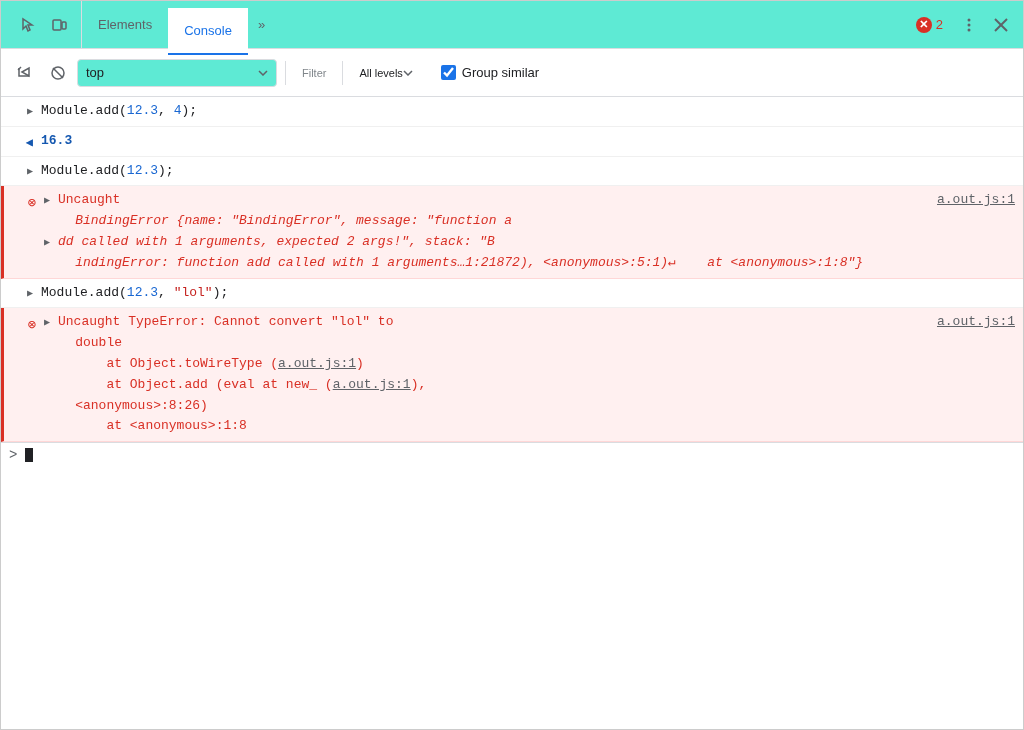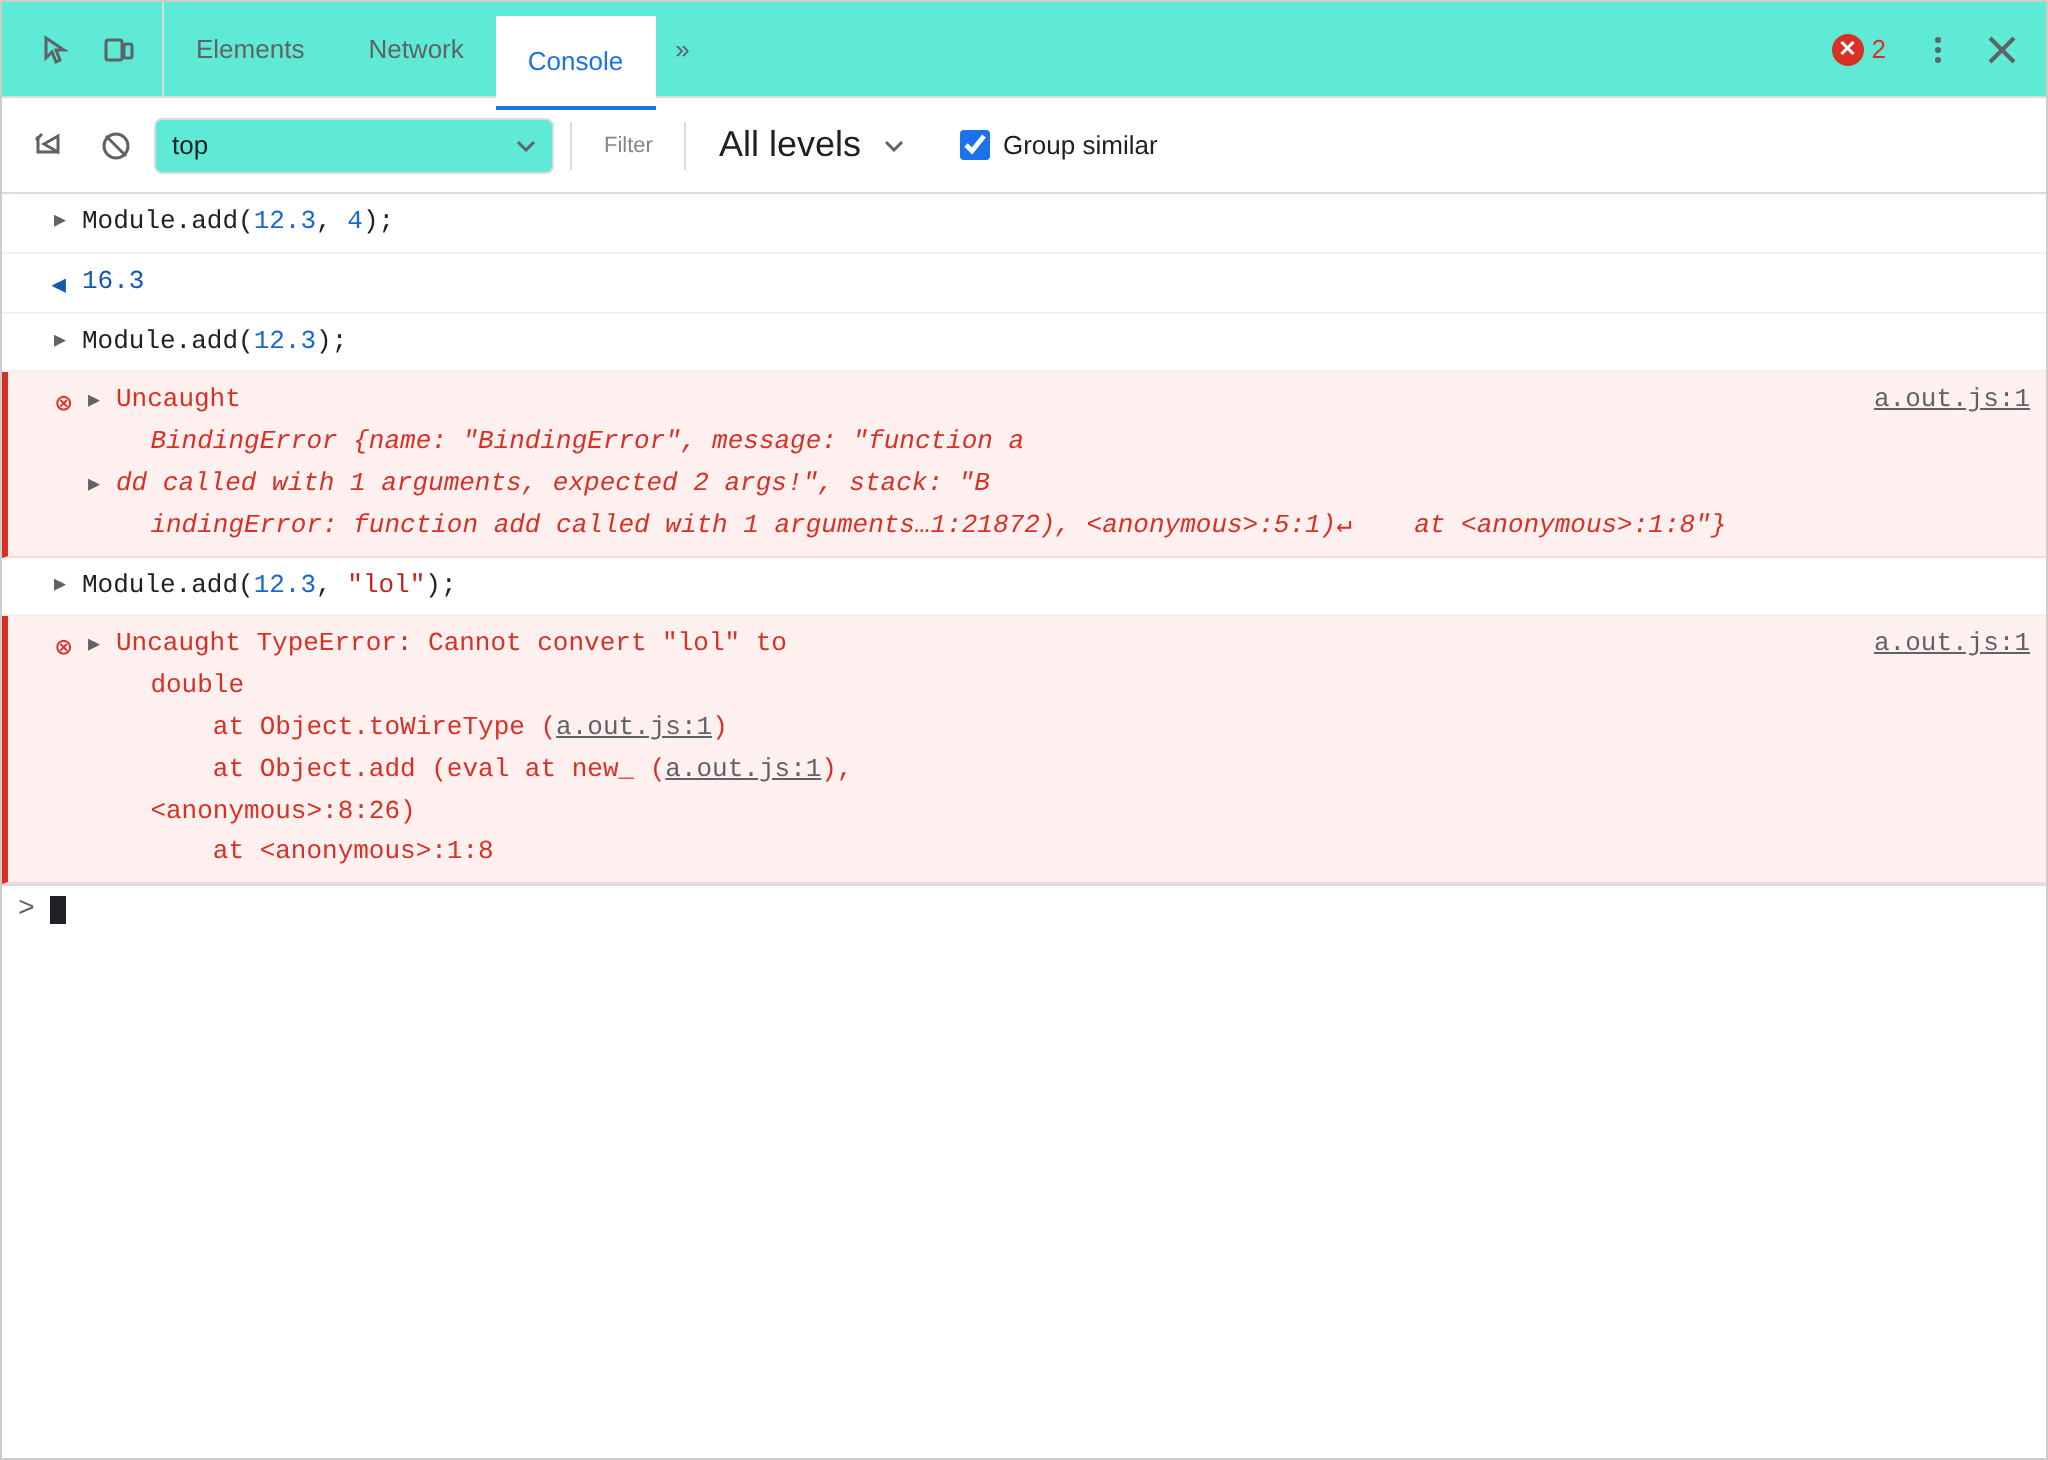--- a/index.html
+++ b/index.html
@@ -140,24 +140,24 @@
       margin: 0 4px;
     }
     .filter-label {
       font-size: 11px;
       color: #80868b;
       padding: 0 8px;
     }
     .levels-btn {
       display: flex;
       align-items: center;
-      gap: 12px;
+      gap: 0;
       height: 28px;
       padding: 0 8px;
-      font-size: 18px;
+      font-size: 11px;
       color: #202124;
       cursor: pointer;
       border-radius: 4px;
       border: none;
       background: none;
     }
     .group-similar {
       display: flex;
       align-items: center;
       gap: 6px;
@@ -241,21 +241,21 @@
       display: inline-block;
       width: 8px;
       height: 14px;
       background: #202124;
       vertical-align: middle;
       animation: blink 1s step-end infinite;
     }
     @keyframes blink { 0%,100%{opacity:1} 50%{opacity:0} }
 
     
-    .c-blue { color: #1558b0; }
+    .c-blue { color: #1558b0; font-weight: bold; }
     .c-red { color: #d93025; margin-top: 20px; }
     .c-dark { color: #202124; }
     .c-num { color: #1967d2; }
     .c-str { color: #c5221f; }
     .c-link {
       color: #5f6368;
       text-decoration: underline;
       cursor: pointer;
       margin-left: 8px;
       float: right;
@@ -284,23 +284,20 @@
     <div class="tab-bar-icon">
       <svg width="16" height="16" viewBox="0 0 16 16" fill="none">
         <rect x="2" y="3" width="8" height="10" rx="1" stroke="#5f6368" stroke-width="1.5"></rect>
         <rect x="11" y="5" width="4" height="7" rx="1" stroke="#5f6368" stroke-width="1.5"></rect>
       </svg>
     </div>
   </div>
 
   <div class="tab-item">
     <span>Elements</span>
-  </div>
-  <div class="tab-item">
-    <span>Network</span>
   </div>
   <div class="tab-item active">
     <span>Console</span>
   </div>
   <div class="tab-more">
     <span>»</span>
   </div>
 
   <div class="tab-bar-right">
     <div class="error-badge">

